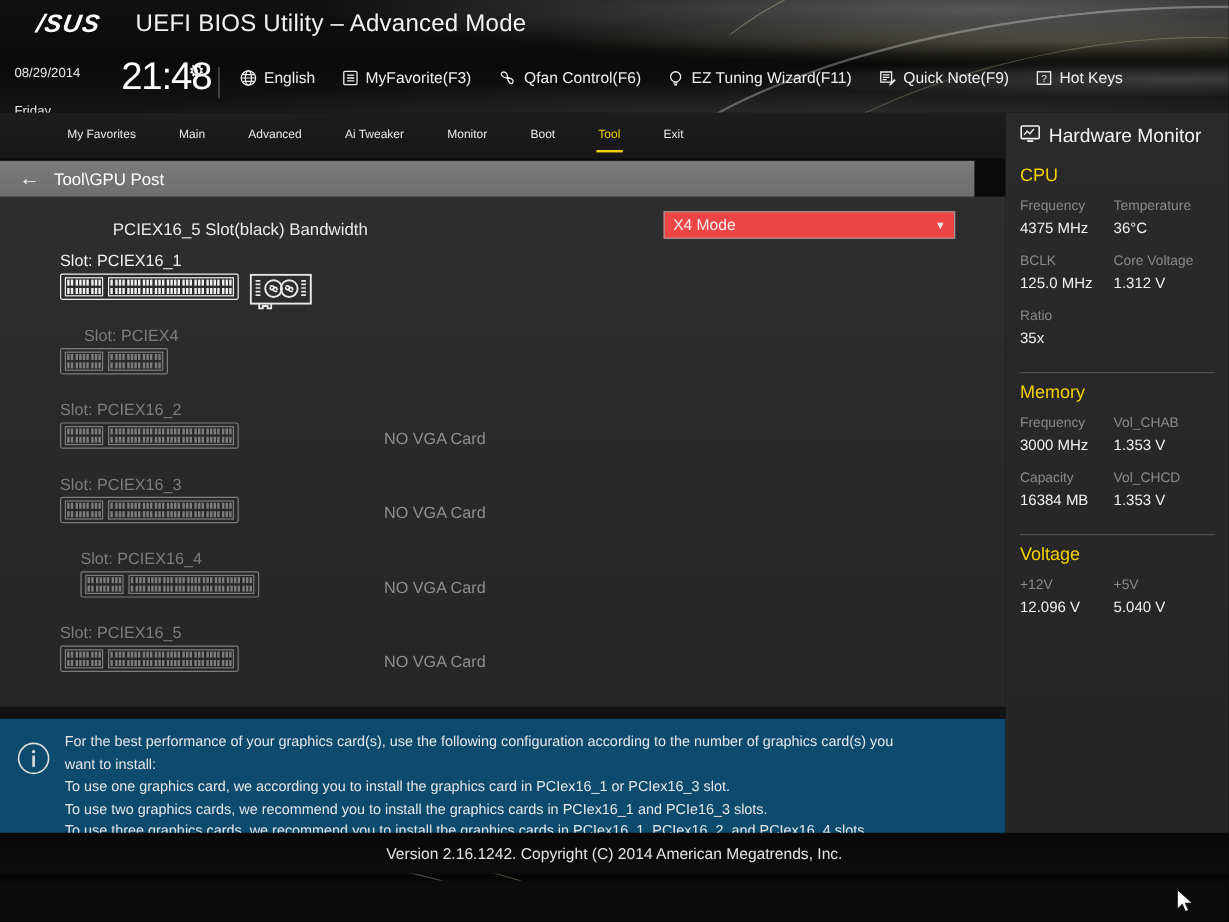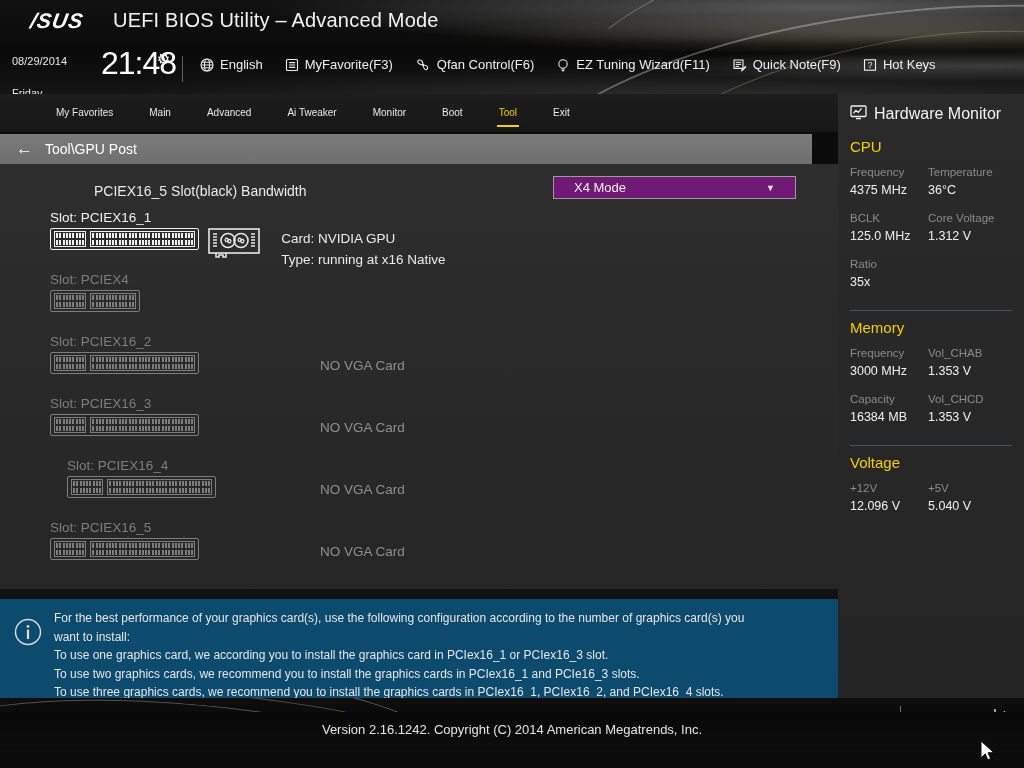--- a/index.html
+++ b/index.html
@@ -83,22 +83,22 @@
     background:linear-gradient(180deg,#2e2e2e 0%, #2a2a2a 40%, #262626 100%);
     overflow:hidden;
   }
   .bw-row {
     position:absolute; left:0; top:10px; width:838px; height:34px;
     display:flex; align-items:center;margin-left:44px;
   }
   .bw-label { position:absolute; left:50px; color:#eaeaea; font-size:14px; }
   .dropdown {
     position:absolute; left:553px; top:176px; width:243px; height:23px;
-    border:1px solid #9a9a9a; background:#701a75;
-    display:flex; align-items:center; padding:0 20px;
+    border:1px solid #9a9a9a; background:#ef4444;
+    display:flex; align-items:center; padding:0 7px;
     color:#f0f0f0; font-size:13px;
   }
   .dropdown .caret { margin-left:auto; font-size:9px; color:#e6e6e6; }
 
   .slot { position:absolute; left:50px; }
   .slot-label { font-size:13.5px; margin-bottom:3px; }
   .slot-row { display:flex; align-items:flex-start; gap:9px; }
 
   
   .conn { border:1.5px solid; border-radius:2px; padding:2px 3px; display:flex; gap:4px; align-items:stretch; }
@@ -148,21 +148,21 @@
   }
   .sb-swoosh { position:absolute; border-radius:50%; border:1px solid transparent; }
   .sbs1 { left:-180px; top:-34px; width:640px; height:150px; border-top-color:rgba(255,255,255,.40); transform:rotate(4deg); }
   .sbs2 { left:-240px; top:-10px; width:760px; height:170px; border-top-color:rgba(225,220,170,.35); transform:rotate(3deg); }
   .sbs3 { left:-90px; top:6px; width:560px; height:130px; border-top-color:rgba(255,255,255,.28); transform:rotate(5deg); }
   .sb-right { position:absolute; right:14px; top:0; height:36px; display:flex; align-items:center; gap:14px; color:#efefef; font-size:13px;font-weight:bold; }
   .sb-div { width:1px; height:20px; background:rgba(255,255,255,.40); }
   .ezmode { display:flex; align-items:center; gap:5px; }
 
   .footer {
-    position:absolute; left:0; top:712px; width:1024px; height:34px;
+    position:absolute; left:0; top:694px; width:1024px; height:34px;
     background:linear-gradient(180deg,#080808 0%, #0d0d0d 100%);
     display:flex; align-items:center; justify-content:center;
     color:#e4e4e4; font-size:13px; overflow:hidden;
   }
   .cursor { position:absolute; left:980px; top:740px; width:18px; height:24px; }
 </style>
 </head>
 <body>
 
 <div id="app">
@@ -368,28 +368,24 @@
                 <path d="M5 6h4M5 9h4M5 12h4M5 15h4M5 18h4" stroke="#e8e8e8" stroke-width="1.4"></path>
                 <path d="M43 6h4M43 9h4M43 12h4M43 15h4M43 18h4" stroke="#e8e8e8" stroke-width="1.4"></path>
                 <circle cx="20" cy="12.5" r="7" fill="none" stroke="#e8e8e8" stroke-width="1.6"></circle>
                 <circle cx="33" cy="12.5" r="7" fill="none" stroke="#e8e8e8" stroke-width="1.6"></circle>
                 <path d="M17 10.6c2-1 4 .3 3 1.9s-3.6 1 -2.6-1.2" fill="none" stroke="#e8e8e8" stroke-width="1.4"></path>
                 <path d="M23 14.4c-2 1-4-.3-3-1.9s3.6-1 2.6 1.2" fill="none" stroke="#e8e8e8" stroke-width="1.4"></path>
                 <path d="M30 10.6c2-1 4 .3 3 1.9s-3.6 1 -2.6-1.2" fill="none" stroke="#e8e8e8" stroke-width="1.4"></path>
                 <path d="M36 14.4c-2 1-4-.3-3-1.9s3.6-1 2.6 1.2" fill="none" stroke="#e8e8e8" stroke-width="1.4"></path>
                 <path d="M8 25v4h3v-2h4v2h3v-4" fill="none" stroke="#e8e8e8" stroke-width="1.5"></path>
               </svg></div>
-            <div class="card-text">
-              <div>Card: NVIDIA GPU</div>
-              <div>Type: running at x16 Native</div>
-            </div>
           </div>
         </div>
         <div class="slot" style="top: 108px;">
-          <div class="slot-label" style="color: rgb(125, 125, 125);">Slot: PCIEX4</div>
+          <div class="slot-label" style="color: rgb(125, 125, 125); margin-left: 20px;">Slot: PCIEX4</div>
           <div class="slot-row">
             <div class="conn" style="color: rgb(125, 125, 125); border-color: rgb(125, 125, 125);">
               <div class="conn-seg" style="border-color: rgb(125, 125, 125);">
                 <div class="pins">
                   <div class="pin"></div>
                   <div class="pin"></div>
                   <div class="pin"></div>
                   <div class="pin"></div>
                   <div class="pin"></div>
                   <div class="pin"></div>

